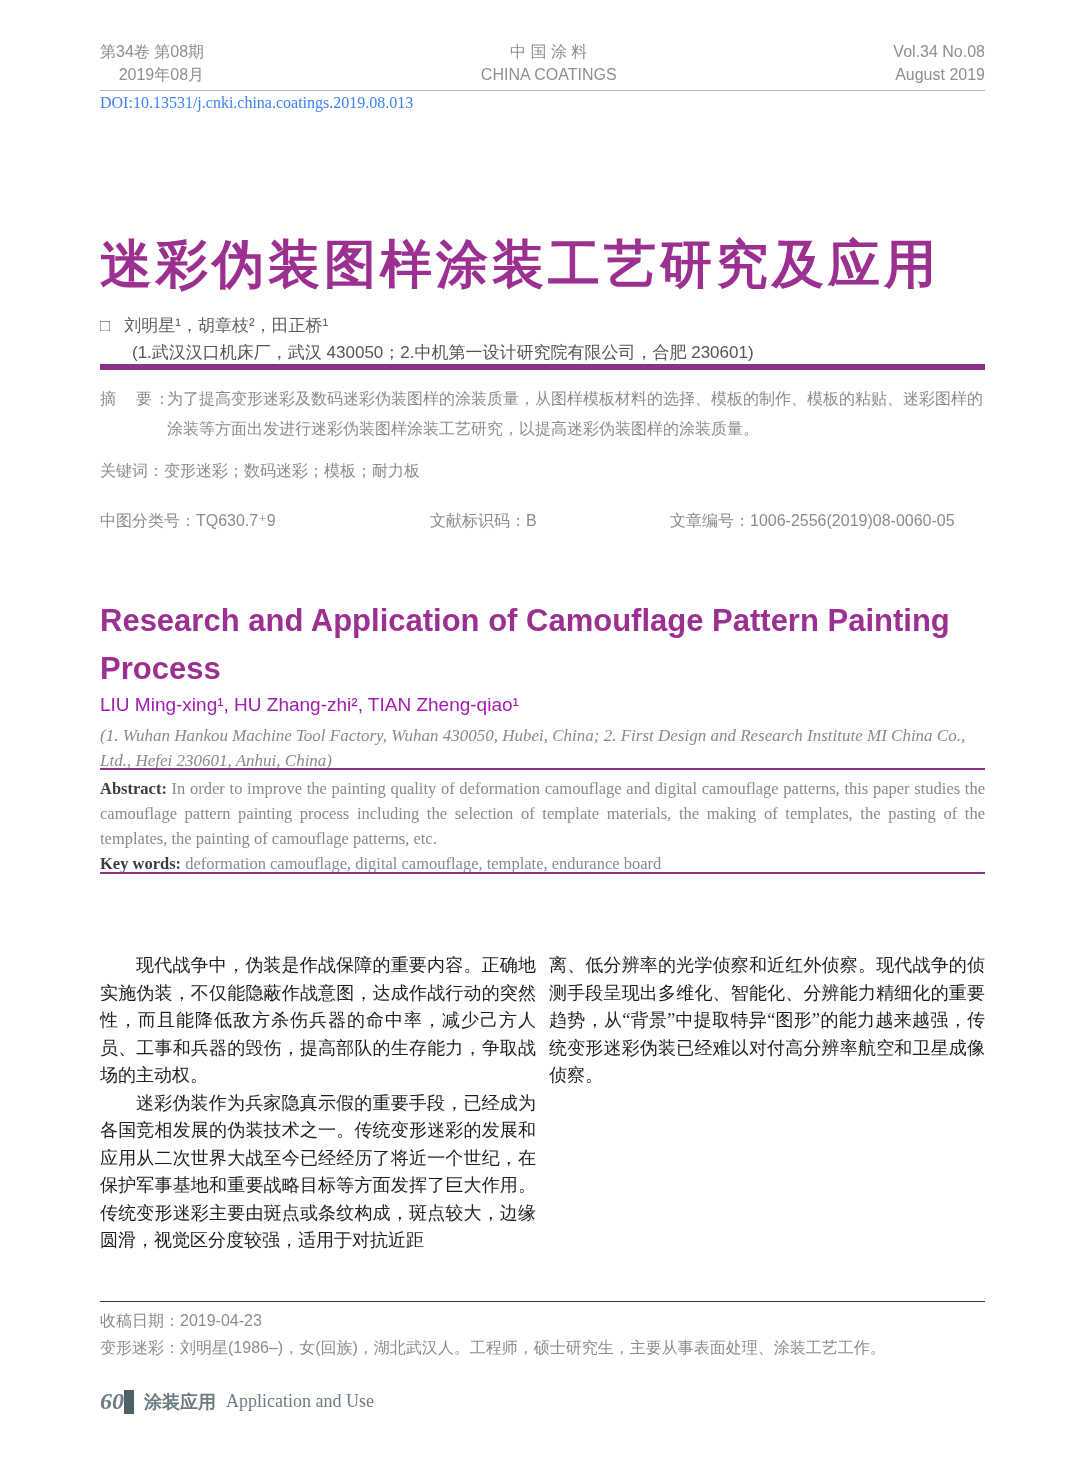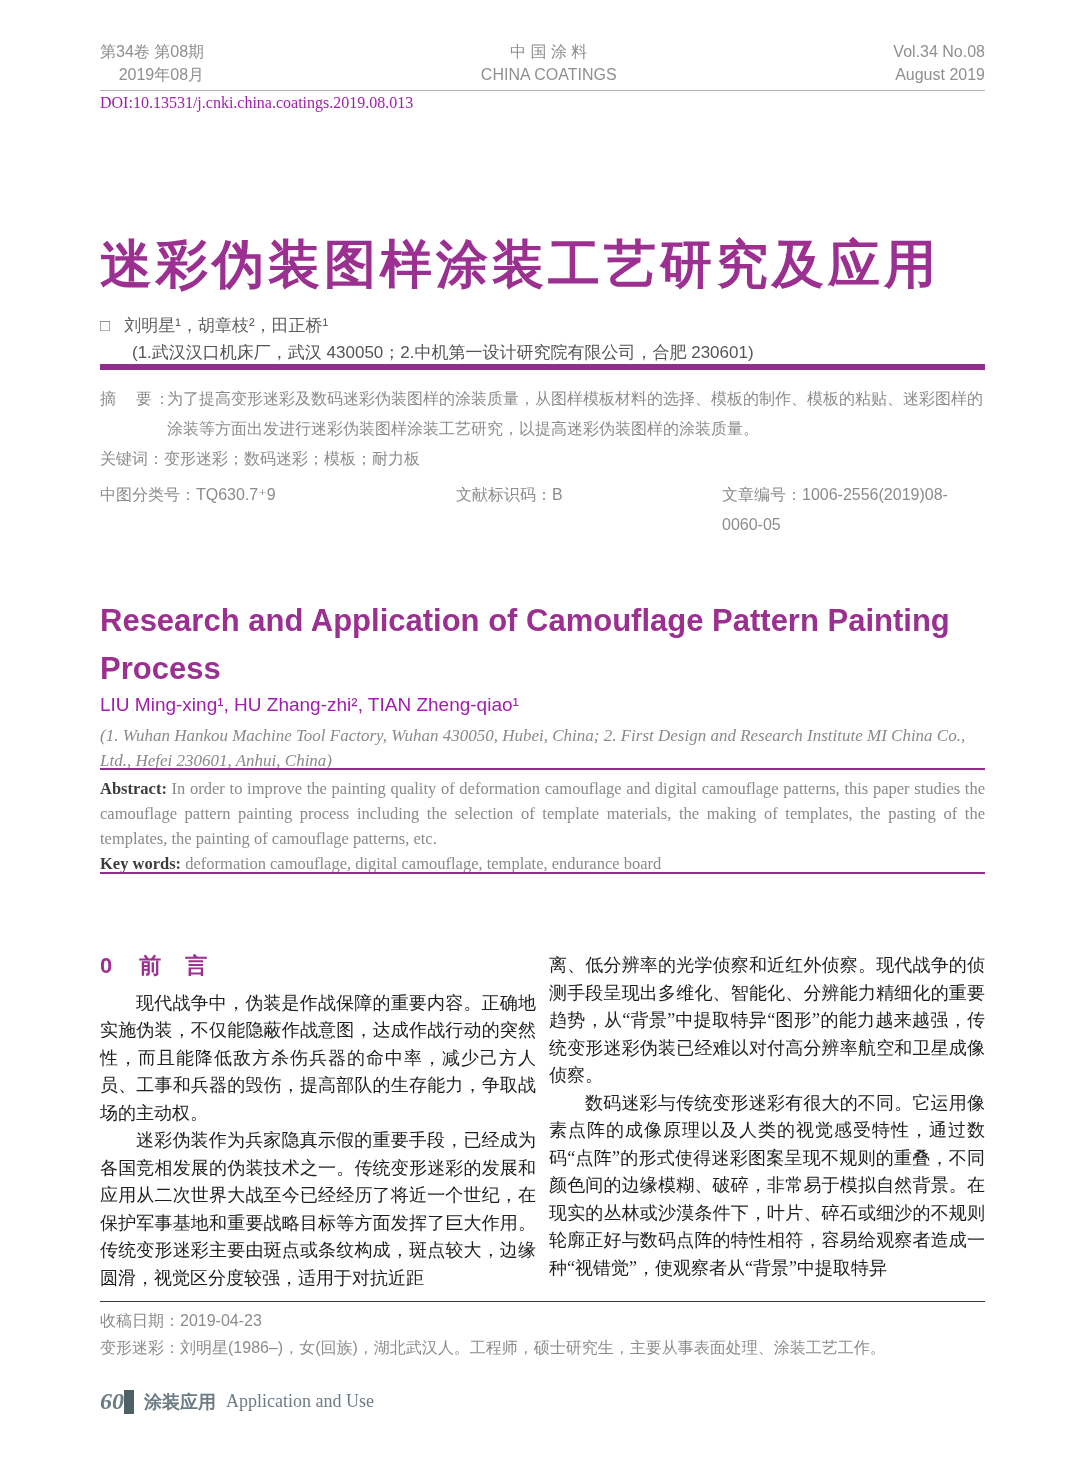--- a/index.html
+++ b/index.html
@@ -13,39 +13,39 @@
   .content{position:absolute;left:100px;width:885px;}
 
   
   .jheader{top:40px;height:46px;display:flex;justify-content:space-between;
     font-family:"Liberation Sans","DejaVu Sans",sans-serif;
     color:#8f8f8f;font-size:16px;line-height:23px;}
   .jheader .col-left{text-align:right;}
   .jheader .col-center{text-align:center;}
   .jheader .col-right{text-align:right;}
   .jheader-rule{top:90px;height:0;border-top:1px solid #b5b5b5;}
-  .doi-line{top:94px;color:#a21caf;font-size:16px;font-family:"Liberation Serif",serif;}
+  .doi-line{top:94px;color:#3b82f6;font-size:16px;font-family:"Liberation Serif",serif;}
 
   
   .title-cn{top:230px;color:#9b3091;font-size:52px;font-weight:bold;
     font-family:"Liberation Sans","DejaVu Sans",sans-serif;letter-spacing:4px;}
   .authors-cn{top:314px;color:#5f5f5f;font-size:17px;
     font-family:"Liberation Sans","DejaVu Sans",sans-serif;}
   .authors-cn .marker{display:inline-block;margin-right:14px;color:#777;}
   .affiliation-cn{top:341px;padding-left:32px;color:#555;font-size:17px;
     font-family:"Liberation Sans","DejaVu Sans",sans-serif;}
   .bar-thick{top:364px;height:6px;background:#8e2f8a;}
 
   
   .abstract-cn{top:384px;color:#8c8c8c;font-size:16px;line-height:30px;
     font-family:"Liberation Sans","DejaVu Sans",sans-serif;}
   .abs-cn-row{position:relative;padding-left:67px;}
   .abs-cn-label{position:absolute;left:0;top:0;letter-spacing:2px;}
-  .kw-cn-row{margin-top:0;}
-  .class-row{display:flex;margin-top:6px;gap:26px;}
+  .kw-cn-row{margin-top:12px;}
+  .class-row{display:flex;margin-top:20px;}
   .class-row .c1{width:330px;}
   .class-row .c2{width:240px;}
   .class-row .c3{flex:1;}
 
   
   .title-en{top:597px;color:#9b3091;font-size:31px;line-height:48px;font-weight:bold;
     font-family:"Liberation Sans","DejaVu Sans",sans-serif;}
   .authors-en{top:694px;color:#a21caf;font-size:19px;
     font-family:"Liberation Sans","DejaVu Sans",sans-serif;}
   .affiliation-en{top:723px;color:#8a8a8a;font-size:17px;line-height:25px;font-style:italic;
@@ -142,29 +142,25 @@
       <span class="lbl">Abstract:</span><span> In order to improve the painting quality of deformation camouflage and digital camouflage patterns, this paper studies the camouflage pattern painting process including the selection of template materials, the making of templates, the pasting of the templates, the painting of camouflage patterns, etc.</span>
     </div>
     <div class="kwline">
       <span class="lbl">Key words:</span><span> deformation camouflage, digital camouflage, template, endurance board</span>
     </div>
   </div>
   <div class="content rule-thin-bottom"></div>
 
   <div class="content body-cols">
     <div class="bcol">
-      <h2 class="sec-heading">
-        <span class="num">0</span><span>前　言</span>
-      </h2>
       <p>现代战争中，伪装是作战保障的重要内容。正确地实施伪装，不仅能隐蔽作战意图，达成作战行动的突然性，而且能降低敌方杀伤兵器的命中率，减少己方人员、工事和兵器的毁伤，提高部队的生存能力，争取战场的主动权。</p>
       <p>迷彩伪装作为兵家隐真示假的重要手段，已经成为各国竞相发展的伪装技术之一。传统变形迷彩的发展和应用从二次世界大战至今已经经历了将近一个世纪，在保护军事基地和重要战略目标等方面发挥了巨大作用。传统变形迷彩主要由斑点或条纹构成，斑点较大，边缘圆滑，视觉区分度较强，适用于对抗近距</p>
     </div>
     <div class="bcol">
       <p class="no-indent">离、低分辨率的光学侦察和近红外侦察。现代战争的侦测手段呈现出多维化、智能化、分辨能力精细化的重要趋势，从“背景”中提取特异“图形”的能力越来越强，传统变形迷彩伪装已经难以对付高分辨率航空和卫星成像侦察。</p>
-      <p>数码迷彩与传统变形迷彩有很大的不同。它运用像素点阵的成像原理以及人类的视觉感受特性，通过数码“点阵”的形式使得迷彩图案呈现不规则的重叠，不同颜色间的边缘模糊、破碎，非常易于模拟自然背景。在现实的丛林或沙漠条件下，叶片、碎石或细沙的不规则轮廓正好与数码点阵的特性相符，容易给观察者造成一种“视错觉”，使观察者从“背景”中提取特异</p>
     </div>
   </div>
 
   <div class="content foot-rule"></div>
   <div class="content footnotes">
     <div>
       <span>收稿日期：</span><span>2019-04-23</span>
     </div>
     <div>
       <span>变形迷彩：</span><span>刘明星(1986–)，女(回族)，湖北武汉人。工程师，硕士研究生，主要从事表面处理、涂装工艺工作。</span>

